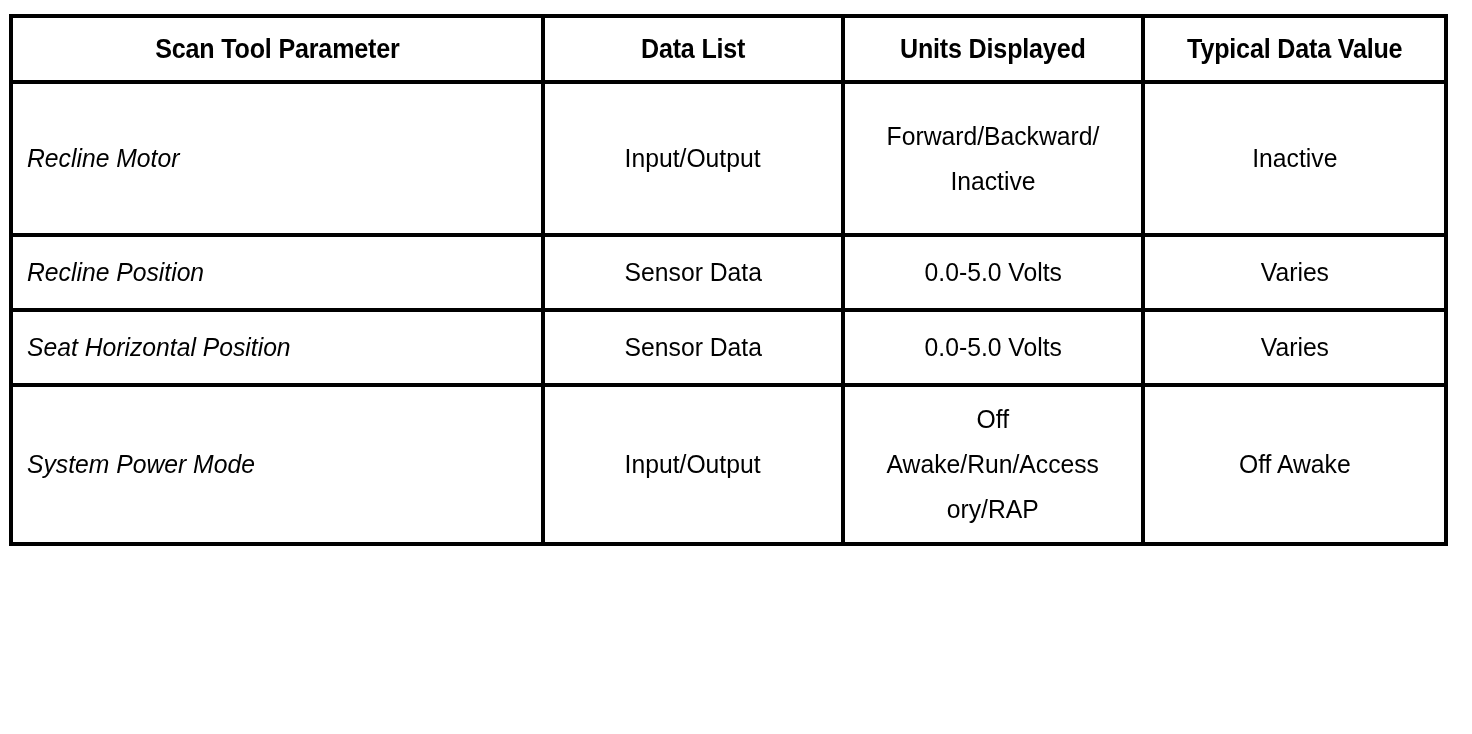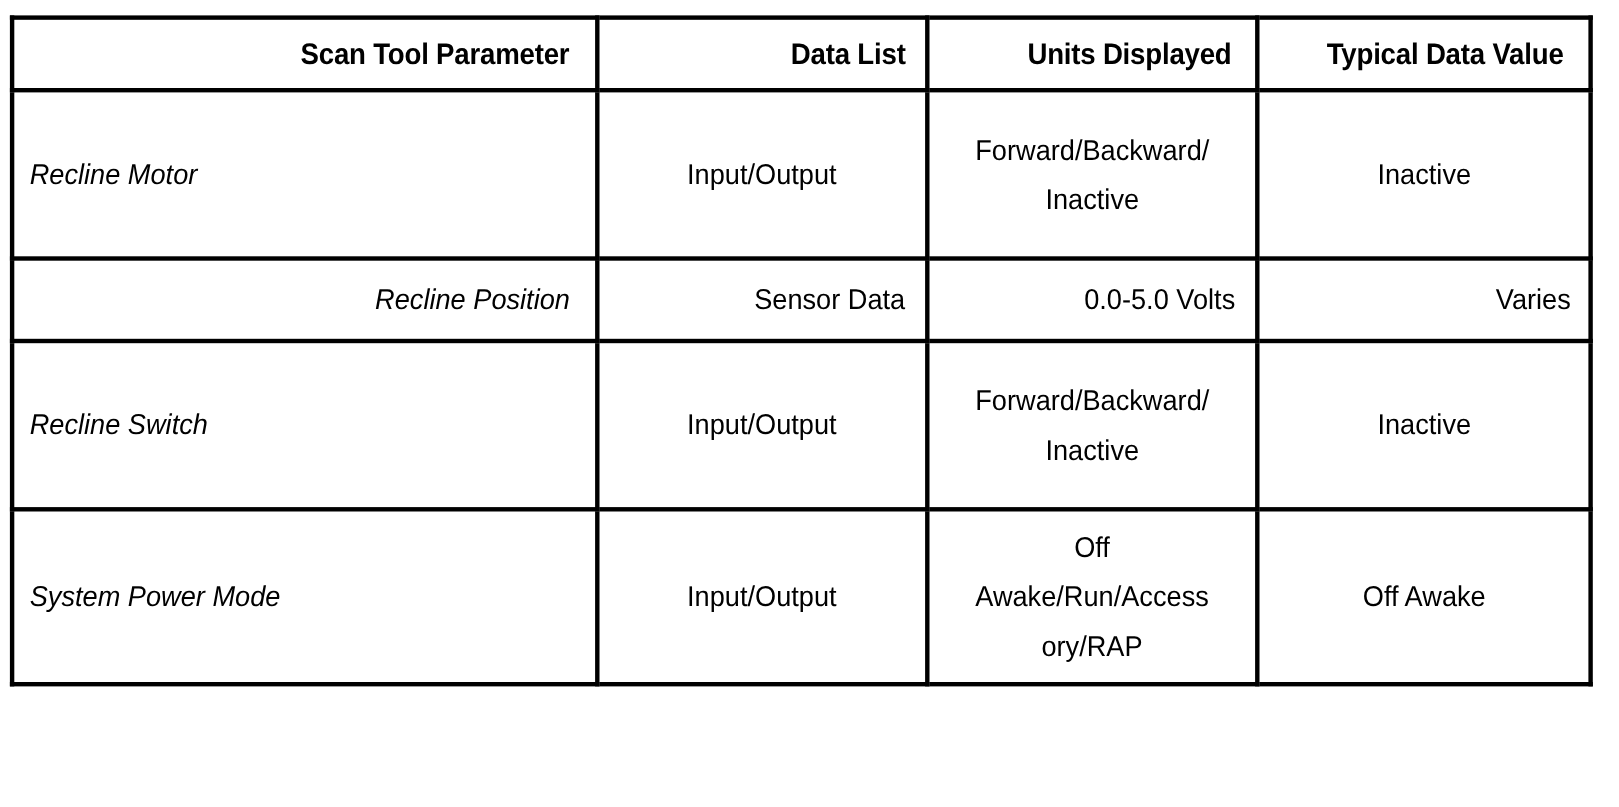--- a/index.html
+++ b/index.html
@@ -37,21 +37,21 @@
 
   table.param-table th,
   table.param-table td {
     border: 4px solid #000000;
     padding: 0 14px;
     vertical-align: middle;
     background: #ffffff;
   }
   table.param-table th {
     height: 62px;
-    text-align: right;
+    text-align: center;
     font-weight: bold;
     font-size: 27px;
     letter-spacing: -0.2px;
     font-stretch: condensed;
     transform: none;
   }
   .hdr-txt {
     display: inline-block;
     transform: scaleX(0.93);
     transform-origin: center center;
@@ -73,21 +73,21 @@
     display: inline-block;
     transform: scaleX(0.95);
     transform-origin: left center;
     white-space: pre-line;
   }
   td.col-center .cell-txt {
     transform-origin: center center;
   }
   
   tr.row-tall > td { height: 149px; }
-  tr.row-short > td { height: 71px; text-align: right; }
+  tr.row-short > td { height: 71px; }
   tr.row-last > td { height: 155px; }
 </style>
 </head>
 <body>
 
 <div id="page">
 
   <table class="param-table">
     <colgroup>
       <col class="c1">
@@ -137,36 +137,35 @@
           <span class="cell-txt">Sensor Data</span>
         </td>
         <td class="col-center">
           <span class="cell-txt">0.0-5.0 Volts</span>
         </td>
         <td class="col-center">
           <span class="cell-txt">Varies</span>
         </td>
       </tr>
 
-      <tr class="row-tall">
+
+      <tr class="row-short">
         <td class="col-param">
-          <span class="cell-txt">Recline Switch</span>
+          <span class="cell-txt">Seat Horizontal Position</span>
         </td>
         <td class="col-center">
-          <span class="cell-txt">Input/Output</span>
+          <span class="cell-txt">Sensor Data</span>
         </td>
         <td class="col-center">
-          <span class="cell-txt">Forward/Backward/
-Inactive</span>
+          <span class="cell-txt">0.0-5.0 Volts</span>
         </td>
         <td class="col-center">
-          <span class="cell-txt">Inactive</span>
+          <span class="cell-txt">Varies</span>
         </td>
       </tr>
-
 
       <tr class="row-last">
         <td class="col-param">
           <span class="cell-txt">System Power Mode</span>
         </td>
         <td class="col-center">
           <span class="cell-txt">Input/Output</span>
         </td>
         <td class="col-center">
           <span class="cell-txt">Off

